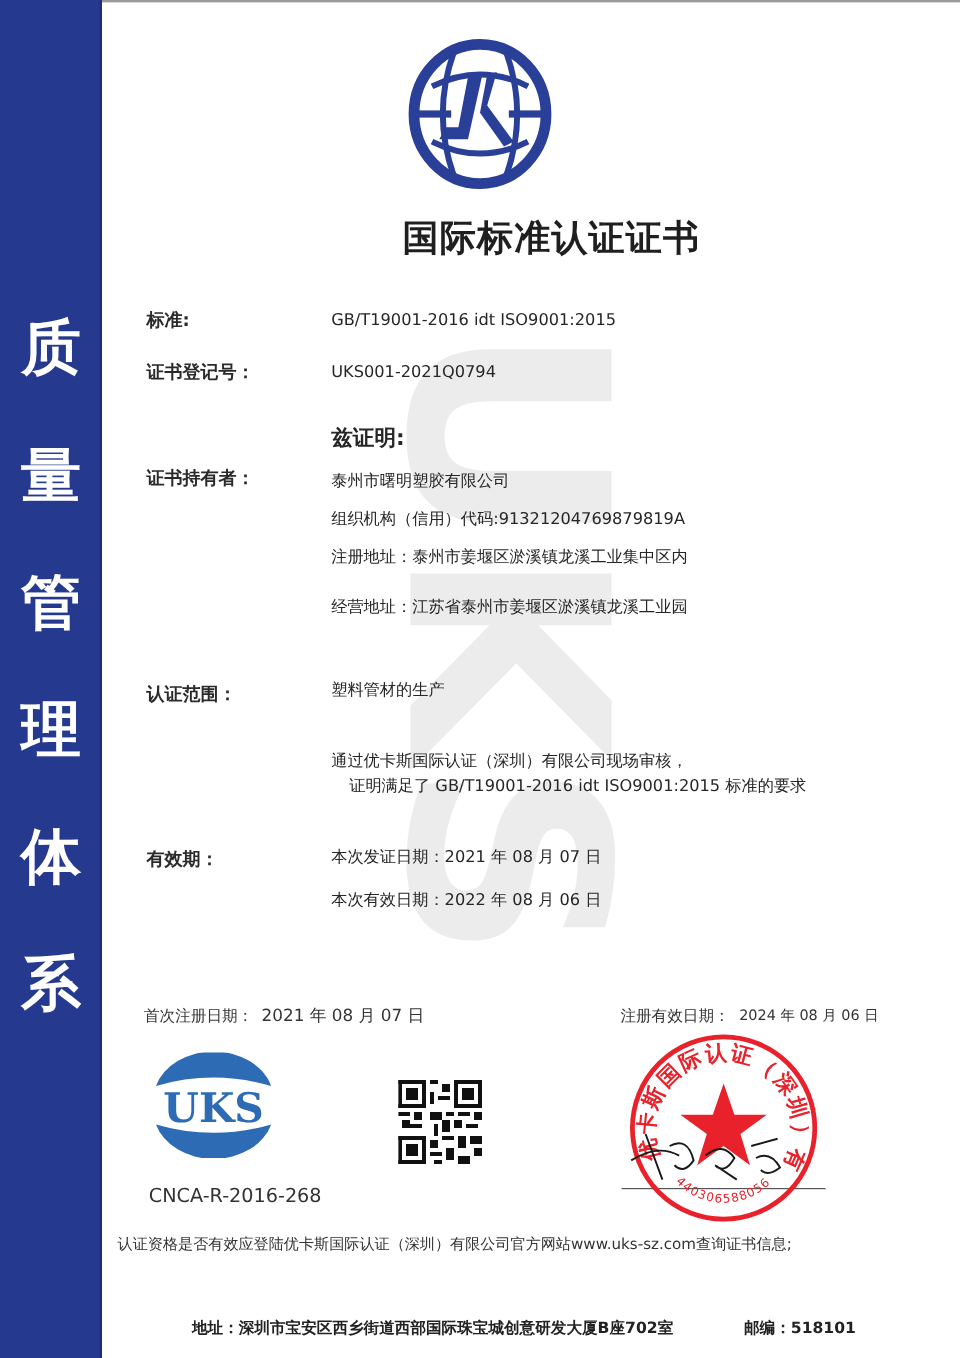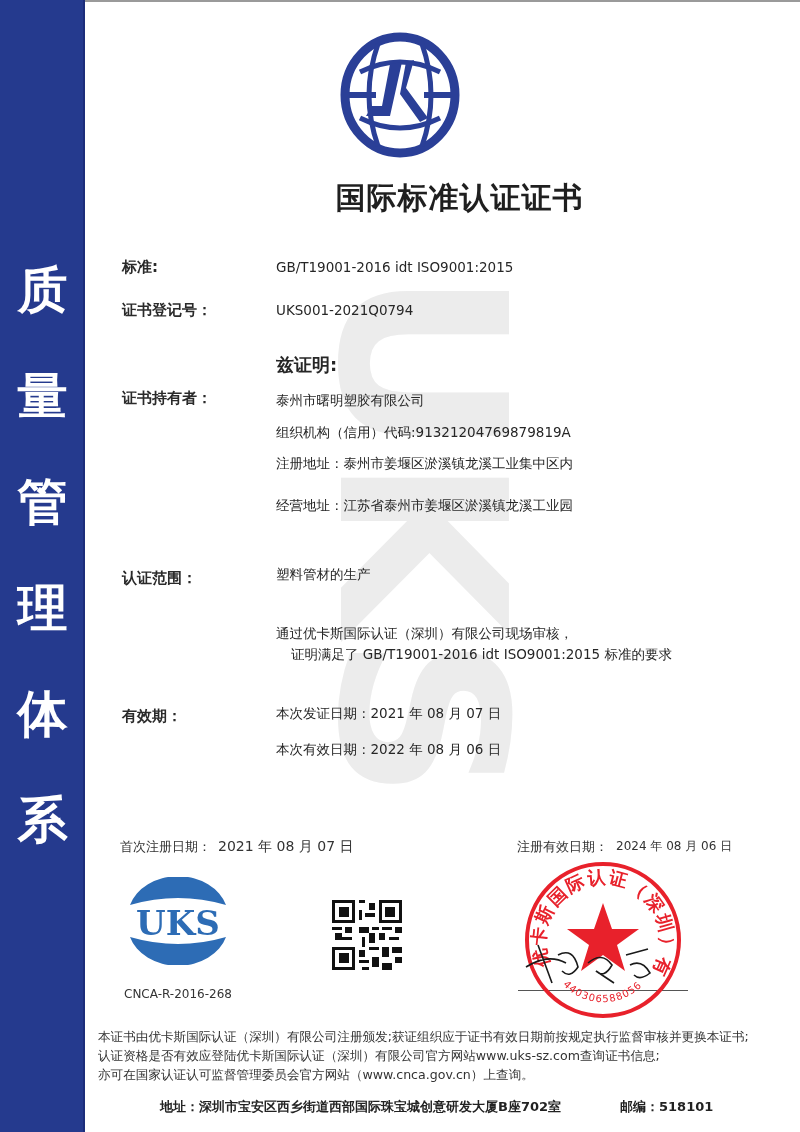--- a/index.html
+++ b/index.html
@@ -34,21 +34,21 @@
       z-index: 1;
     }
 
     .label { position: absolute; left: 122px; font-size: 15px; font-weight: bold; color: #2a2a2a; z-index: 1; }
     .value { position: absolute; left: 276px; font-size: 13.5px; color: #262626; z-index: 1; white-space: nowrap; }
     .value.bold { font-weight: bold; font-size: 18px; }
 
     .small-label { position: absolute; font-size: 13px; color: #333; z-index: 1; white-space: nowrap; }
 
     .uks-logo { position: absolute; left: 122px; top: 877px; width: 112px; height: 88px; z-index: 1; }
-    .cnca { position: absolute; left: 124px; top: 987px; font-size: 12px; color: #333; z-index: 1; }
+    .cnca { position: absolute; left: 124px; top: 987px; font-size: 16px; color: #333; z-index: 1; }
 
     .qr { position: absolute; left: 332px; top: 900px; width: 70px; height: 70px; z-index: 1; }
 
     .seal { position: absolute; left: 518px; top: 855px; width: 170px; height: 170px; z-index: 2; }
     .sign-line { position: absolute; left: 518px; top: 990px; width: 170px; height: 1px; background: #555; z-index: 1; }
 
     .footer { position: absolute; left: 98px; top: 1027px; width: 700px; font-size: 12.6px; color: #333; line-height: 19px; z-index: 1; }
     .footer p { white-space: nowrap; }
     .footer-address { position: absolute; left: 160px; top: 1098px; font-size: 13px; font-weight: bold; color: #222; white-space: nowrap; z-index: 1; }
     .footer-postcode { position: absolute; left: 620px; top: 1098px; font-size: 13px; font-weight: bold; color: #222; white-space: nowrap; z-index: 1; }
@@ -178,18 +178,16 @@
     <textPath href="#sealArc">优卡斯国际认证（深圳）有限公司</textPath>
   </text>
   <text font-size="10" fill="#e8212b" letter-spacing="1">
     <textPath href="#sealBottom">4403065880569</textPath>
   </text>
   <polygon points="85,48 94,74 121,74 99,90 107,116 85,100 63,116 71,90 49,74 76,74" fill="#e8212b"></polygon>
   <path d="M8 112 Q30 98 48 108 M20 90 L34 128 M40 100 Q55 92 60 112 Q52 124 44 116 M70 108 Q84 96 94 110 Q86 124 78 116 L96 128 M108 100 L130 94 M112 110 Q124 104 132 118 Q122 126 116 120" fill="none" stroke="#1a1a1a" stroke-width="1.6"></path>
 </svg>
 
 <div class="footer">
-  <p>本证书由优卡斯国际认证（深圳）有限公司注册颁发;获证组织应于证书有效日期前按规定执行监督审核并更换本证书;</p>
   <p>认证资格是否有效应登陆优卡斯国际认证（深圳）有限公司官方网站www.uks-sz.com查询证书信息;</p>
-  <p>亦可在国家认证认可监督管理委员会官方网站（www.cnca.gov.cn）上查询。</p>
 </div>
 <div class="footer-address">地址：深圳市宝安区西乡街道西部国际珠宝城创意研发大厦B座702室</div>
 <div class="footer-postcode">邮编：518101</div>
 
 </body></html>

